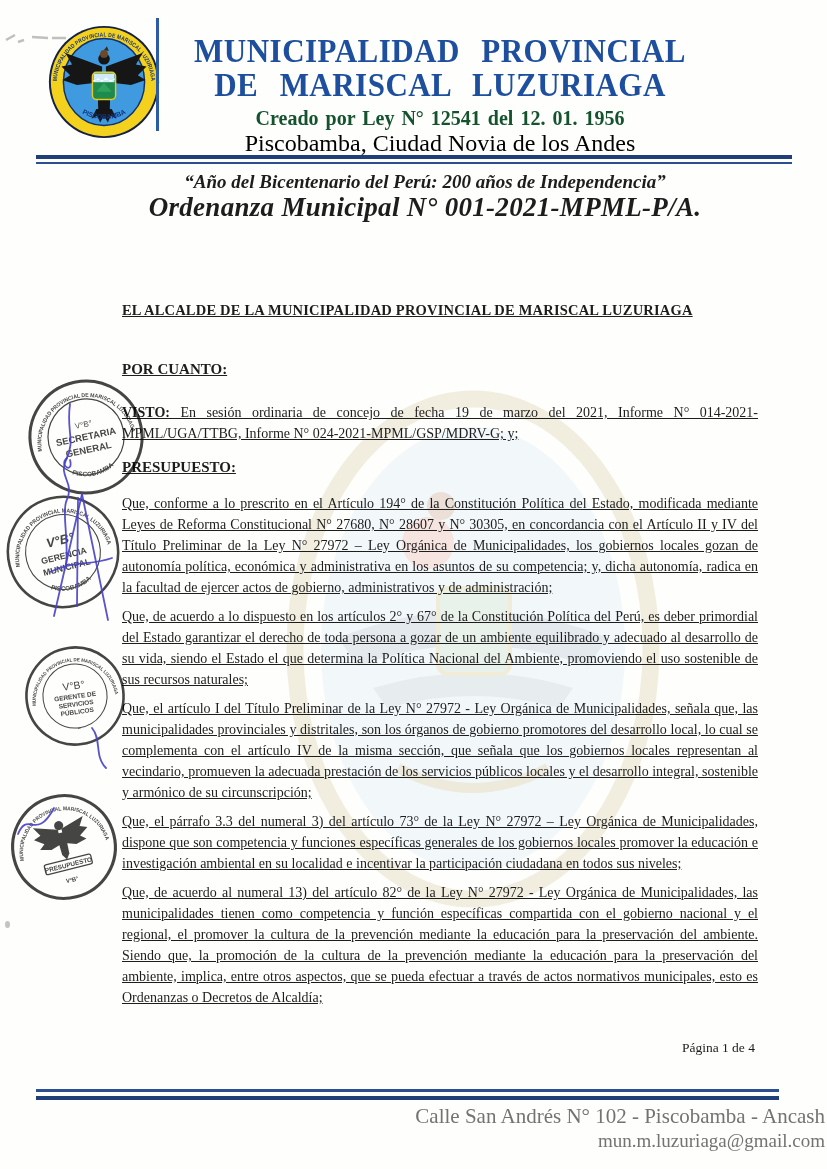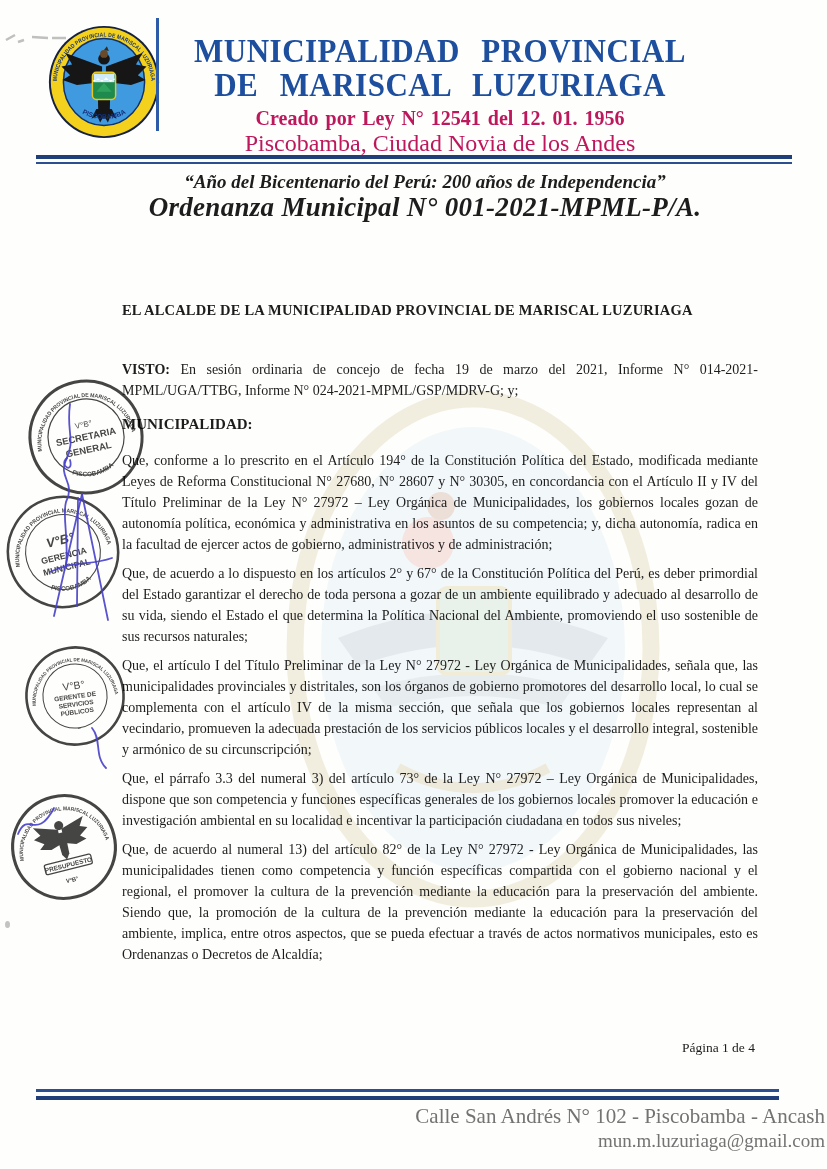--- a/index.html
+++ b/index.html
@@ -4,32 +4,32 @@
 <style>
   html,body{margin:0;padding:0;background:#9a9a9a;}
   .page{position:relative;width:827px;height:1169px;margin:0 auto;background:#fefefc;
         font-family:"Liberation Serif",serif;color:#1d1d1d;overflow:hidden;}
   .abs{position:absolute;}
 
   
   .header-block{left:90px;top:34px;width:700px;text-align:center;}
   .org-line{font-weight:bold;color:#1d4f9e;font-size:33px;line-height:34px;
             letter-spacing:.5px;word-spacing:14px;transform:scaleX(.94);transform-origin:50% 50%;}
-  .created-line{color:#be185d;font-weight:bold;font-size:20px;line-height:24px;margin-top:4px;word-spacing:2px;}
-  .city-line{color:#be185d;font-size:24px;line-height:26px;}
+  .created-line{color:#14532d;font-weight:bold;font-size:20px;line-height:24px;margin-top:4px;word-spacing:2px;}
+  .city-line{color:#000000;font-size:24px;line-height:26px;}
   .rule{background:#203e77;}
   .hr1{left:36px;top:155px;width:756px;height:4px;}
   .hr2{left:36px;top:162px;width:756px;height:2px;background:#2c4f92;}
   .motto{left:35px;top:171px;width:780px;text-align:center;font-weight:bold;font-style:italic;font-size:19px;}
   .ord-title{left:35px;top:192px;width:780px;text-align:center;font-weight:bold;font-style:italic;font-size:27px;letter-spacing:.3px;}
 
   
   .dateline{left:122px;top:252px;width:636px;text-align:right;padding-right:34px;box-sizing:border-box;font-size:15px;}
   .body-block{left:122px;top:300px;width:636px;font-size:14px;line-height:21px;z-index:2;}
-  .body-block p{margin:0 0 8px 0;text-align:justify;}
+  .body-block p{margin:0 0 8px 0;text-align:justify;text-decoration:underline;}
   .b{font-weight:bold;}
   .addressee{font-size:14.5px;margin-bottom:38px !important;letter-spacing:.2px;}
   .porcuanto{margin-bottom:22px !important;font-size:15px;}
   .visto{margin-bottom:13px !important;}
   .considerando{margin-bottom:15px !important;font-size:15px;}
   .pagenum{right:72px;top:1040px;font-size:13.5px;margin-left:8px;}
 
   
   .fr1{left:36px;top:1089px;width:743px;height:3px;background:#2c4f92;}
   .fr2{left:36px;top:1096px;width:743px;height:4px;}
@@ -112,22 +112,23 @@
     <circle cx="163" cy="118" r="14" fill="#c29a84"></circle>
     <path d="M60,250 q135,-55 270,0 l-20,28 q-115,-42 -230,0 Z" fill="#a9bccf"></path>
     <path d="M95,300 q100,-30 200,0 l-14,20 q-86,-24 -172,0 Z" fill="#b3c4d4"></path>
     <rect x="160" y="200" width="72" height="86" rx="10" fill="#bcd8c4" stroke="#d3c489" stroke-width="4"></rect>
     <path d="M120,380 q75,40 150,0" stroke="#c9bd93" stroke-width="10" fill="none"></path>
   </svg>
 
 
   <div class="abs body-block">
     <p class="b addressee">EL ALCALDE DE LA MUNICIPALIDAD PROVINCIAL DE MARISCAL LUZURIAGA</p>
+    <p class="b porcuanto">POR CUANTO:</p>
     <p class="visto"><span class="b">VISTO:</span><span> En sesión ordinaria de concejo de fecha 19 de marzo del 2021, Informe N° 014-2021-MPML/UGA/TTBG, Informe N° 024-2021-MPML/GSP/MDRV-G; y;</span></p>
-    <p class="b considerando">MUNICIPALIDAD:</p>
+    <p class="b considerando">PRESUPUESTO:</p>
     <p>Que, conforme a lo prescrito en el Artículo 194° de la Constitución Política del Estado, modificada mediante Leyes de Reforma Constitucional N° 27680, N° 28607 y N° 30305, en concordancia con el Artículo II y IV del Título Preliminar de la Ley N° 27972 – Ley Orgánica de Municipalidades, los gobiernos locales gozan de autonomía política, económica y administrativa en los asuntos de su competencia; y, dicha autonomía, radica en la facultad de ejercer actos de gobierno, administrativos y de administración;</p>
     <p>Que, de acuerdo a lo dispuesto en los artículos 2° y 67° de la Constitución Política del Perú, es deber primordial del Estado garantizar el derecho de toda persona a gozar de un ambiente equilibrado y adecuado al desarrollo de su vida, siendo el Estado el que determina la Política Nacional del Ambiente, promoviendo el uso sostenible de sus recursos naturales;</p>
     <p>Que, el artículo I del Título Preliminar de la Ley N° 27972 - Ley Orgánica de Municipalidades, señala que, las municipalidades provinciales y distritales, son los órganos de gobierno promotores del desarrollo local, lo cual se complementa con el artículo IV de la misma sección, que señala que los gobiernos locales representan al vecindario, promueven la adecuada prestación de los servicios públicos locales y el desarrollo integral, sostenible y armónico de su circunscripción;</p>
     <p>Que, el párrafo 3.3 del numeral 3) del artículo 73° de la Ley N° 27972 – Ley Orgánica de Municipalidades, dispone que son competencia y funciones específicas generales de los gobiernos locales promover la educación e investigación ambiental en su localidad e incentivar la participación ciudadana en todos sus niveles;</p>
     <p>Que, de acuerdo al numeral 13) del artículo 82° de la Ley N° 27972 - Ley Orgánica de Municipalidades, las municipalidades tienen como competencia y función específicas compartida con el gobierno nacional y el regional, el promover la cultura de la prevención mediante la educación para la preservación del ambiente. Siendo que, la promoción de la cultura de la prevención mediante la educación para la preservación del ambiente, implica, entre otros aspectos, que se pueda efectuar a través de actos normativos municipales, esto es Ordenanzas o Decretos de Alcaldía;</p>
   </div>
 
   <div class="abs pagenum">Página 1 de 4</div>
 
   <div class="abs stamp" style="left:26px;top:376px;width:120px;height:122px;transform:rotate(-12deg);">

